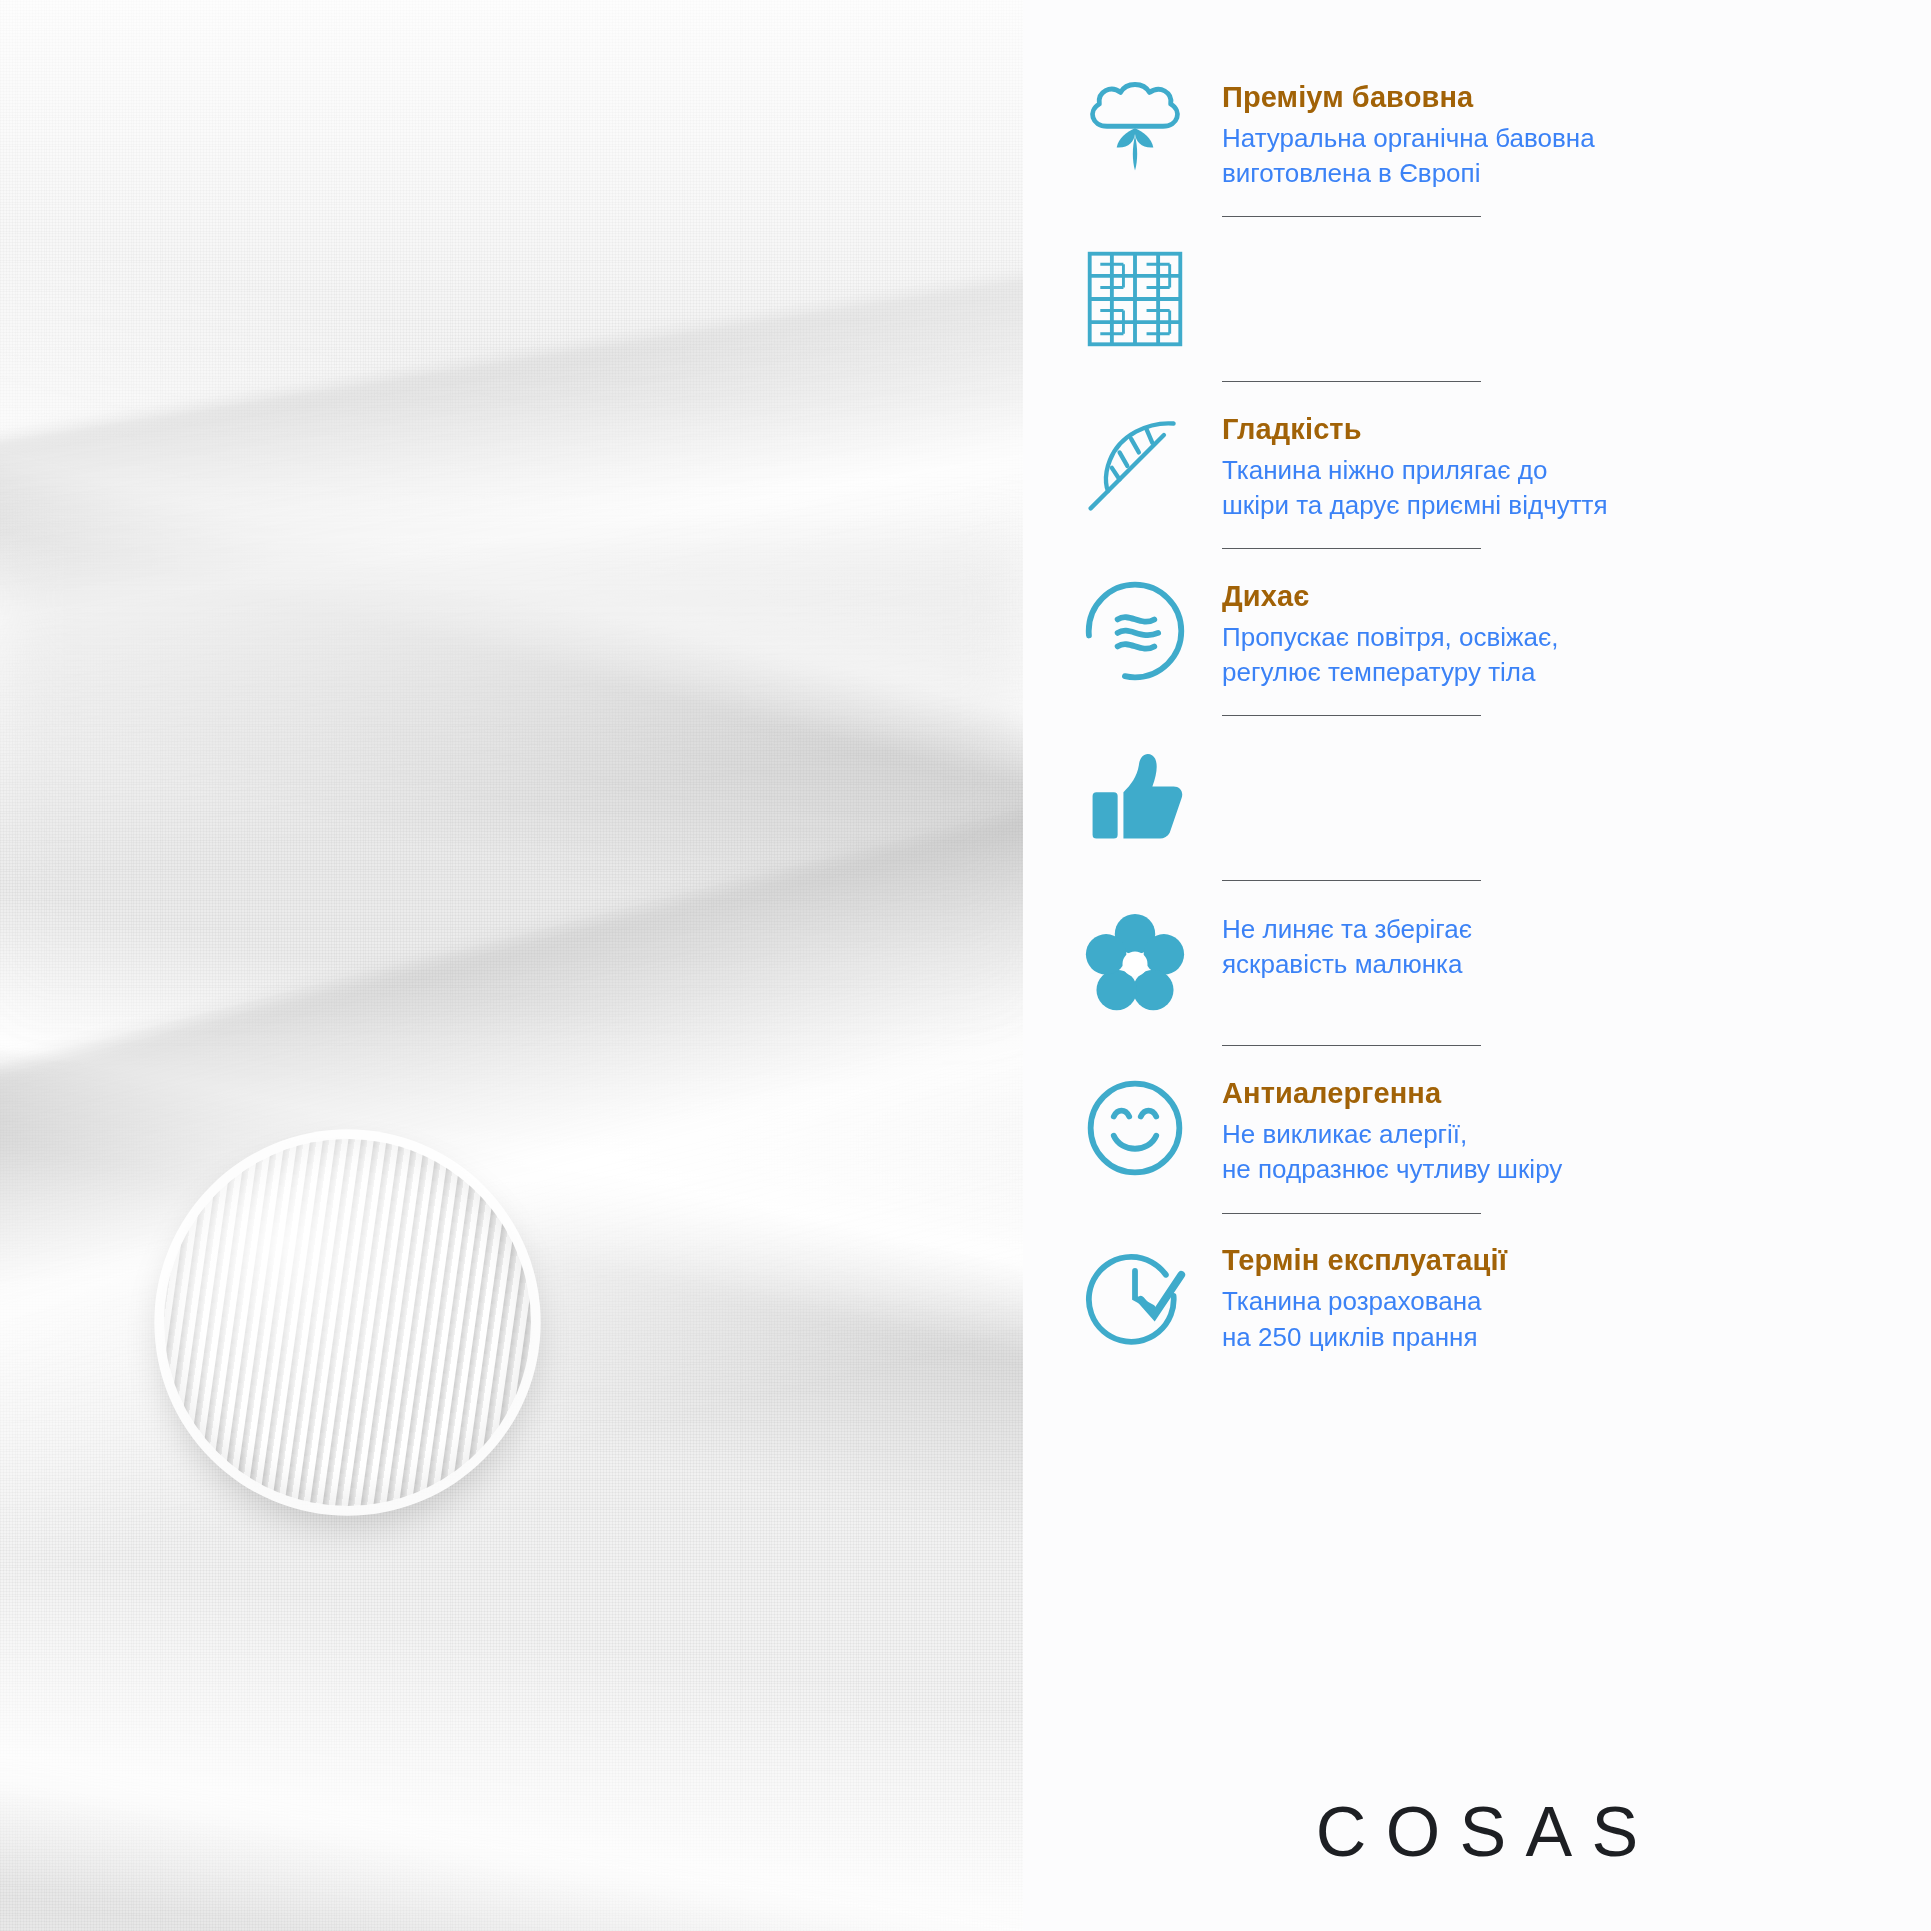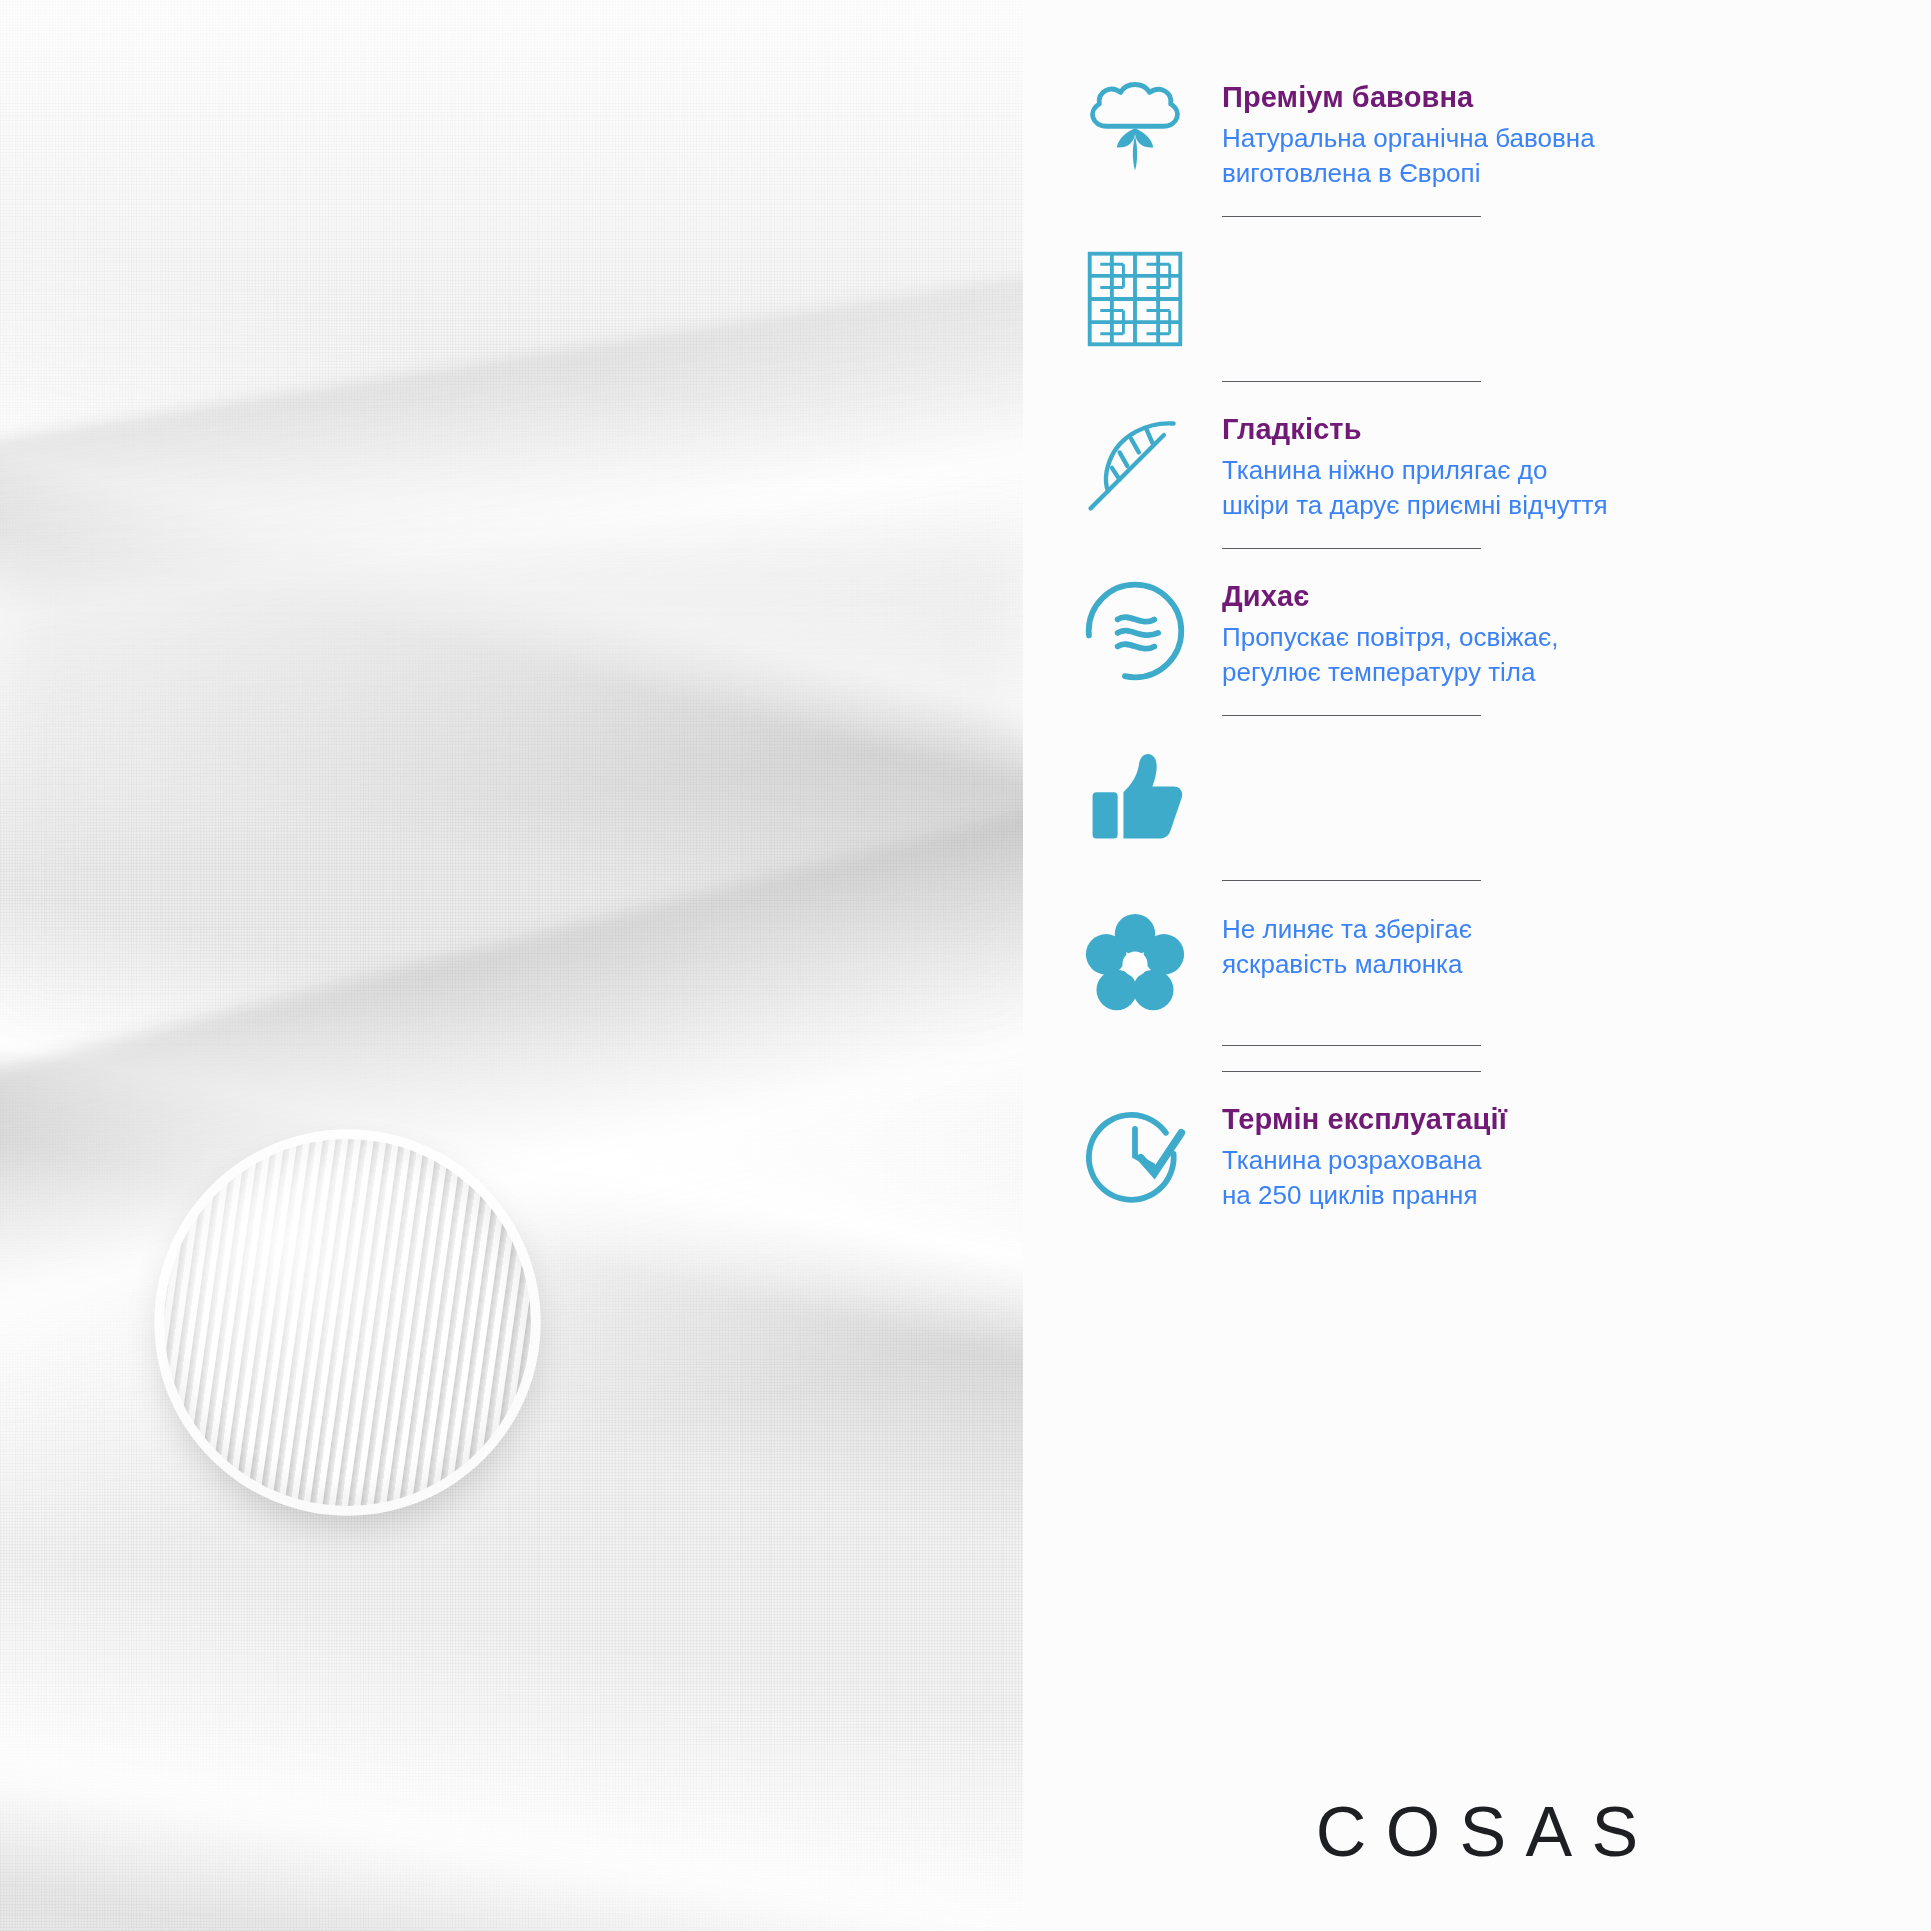--- a/index.html
+++ b/index.html
@@ -158,21 +158,21 @@
     align-items: center;
     justify-content: center;
   }
   .ftext {
     flex: 1 1 auto;
     padding-top: 5.8px;
   }
   .ftitle {
     font-size: 29px;
     font-weight: bold;
-    color: #701a75;
+    color: #a16207;
     letter-spacing: 0.1px;
     margin: 0 0 6.8px 0;
     line-height: 1.15;
   }
   .fdesc {
     font-size: 26px;
     color: #3b82f6;
     line-height: 1.35;
     margin: 0;
     white-space: pre-line;
@@ -331,20 +331,37 @@
           </svg>
         </div>
         <div class="ftext">
           <div class="fdesc">Не линяє та зберігає
 яскравість малюнка</div>
         </div>
       </div>
 
       <div class="divider"></div>
 
+      <div class="feature">
+        <div class="ficon">
+          <svg width="108" height="108" viewBox="0 0 112 112">
+            <circle cx="56" cy="56" r="46" fill="none" stroke="#3FABCB" stroke-width="6"></circle>
+            <g fill="none" stroke="#3FABCB" stroke-width="6" stroke-linecap="round">
+              <path d="M34 44 C38 36 46 36 50 44"></path>
+              <path d="M62 44 C66 36 74 36 78 44"></path>
+              <path d="M34 64 C42 82 70 82 78 64"></path>
+            </g>
+          </svg>
+        </div>
+        <div class="ftext">
+          <div class="ftitle">Антиалергенна</div>
+          <div class="fdesc">Не викликає алергії,
+не подразнює чутливу шкіру</div>
+        </div>
+      </div>
 
       <div class="divider"></div>
 
       <div class="feature">
         <div class="ficon">
           <svg width="108" height="108" viewBox="0 0 112 112">
             <g fill="none" stroke="#3FABCB" stroke-width="6" stroke-linecap="round">
               <path d="M88 34 A44 44 0 1 0 96 56"></path>
               <path d="M56 30 V58 L74 68"></path>
               <path d="M62 60 L76 76 L104 34" stroke-width="8"></path>

